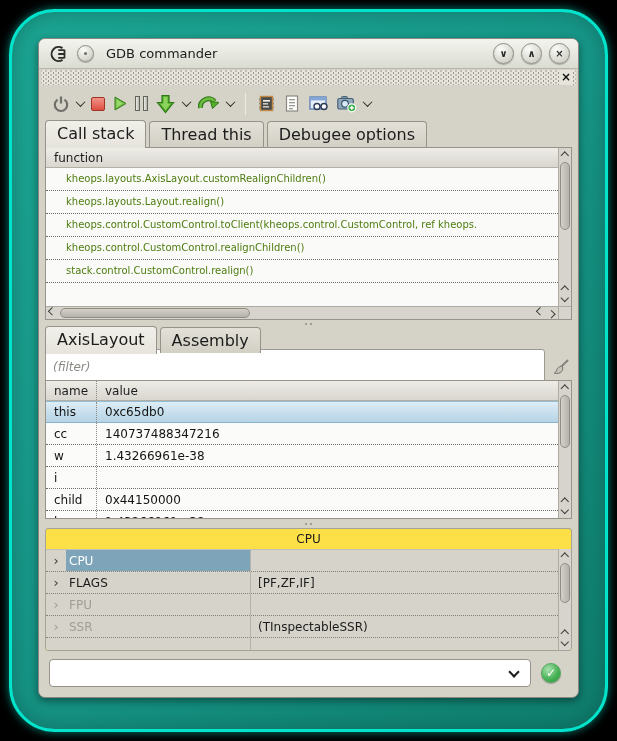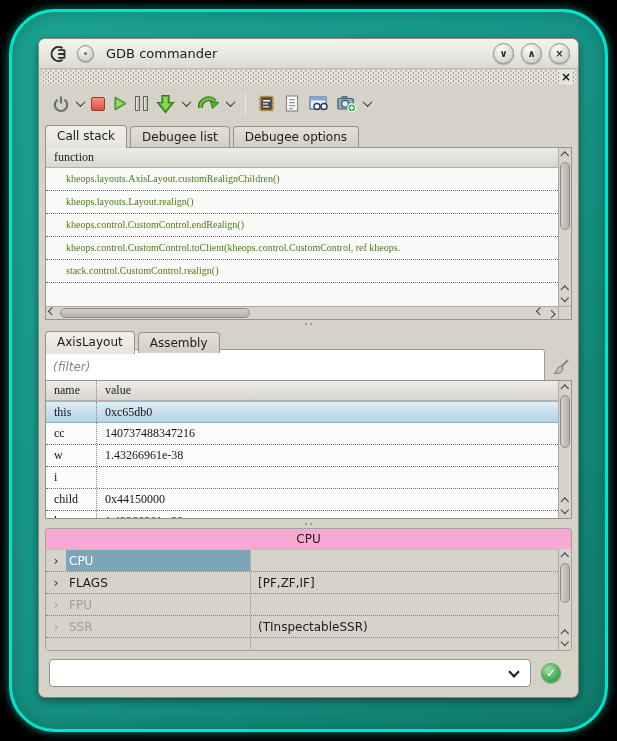--- a/index.html
+++ b/index.html
@@ -46,26 +46,26 @@
   .chev { width: 7px; height: 7px; border-left: 1.8px solid #2c2c28; border-top: 1.8px solid #2c2c28; }
   .chev-down { transform: rotate(225deg) translate(1px,1px); }
   .stop-sq { width: 14px; height: 14px; border-radius: 2px; border: 1px solid #a23226;
     background: linear-gradient(#f29387, #dd4f41); }
   .pause-wrap { display: flex; gap: 3px; }
   .pause-bar { width: 5px; height: 15px; border: 1px solid #63635c; background: linear-gradient(90deg,#ececе6,#b5b5ad); background: linear-gradient(90deg,#ececE6,#b5b5ad); }
   .tsep { width: 1px; height: 22px; background: #a8a59c; border-right: 1px solid #ecebe4; margin: 0 4px; }
 
   
   .tabbar { height: 25px; flex: 0 0 25px; display: flex; align-items: flex-end; gap: 3px; padding: 0 0 0 6px; position: relative; z-index: 3; }
-  .tab { font-size: 12px; color: #1c1c1c; padding: 3px 11px 3px 11px; background: linear-gradient(#e3e1d7,#d2cfc5);
+  .tab { font-size: 16px; color: #1c1c1c; padding: 3px 11px 3px 11px; background: linear-gradient(#e3e1d7,#d2cfc5);
     border: 1px solid #96938a; border-bottom: none; border-radius: 4px 4px 0 0; }
   .tab.active { background: linear-gradient(#f0efe9,#e6e4dc); padding-bottom: 5px; margin-bottom: -1px; }
 
   
-  .panel { margin: 0 6px; border: 1px solid #96938a; background: #fafaf8; position: relative; overflow: hidden; z-index: 2; font-family: Liberation Serif, serif; }
+  .panel { margin: 0 6px; border: 1px solid #96938a; background: #fafaf8; position: relative; overflow: hidden; z-index: 2; }
   .grid-header { height: 20px; display: flex; align-items: center; font-size: 12px; color: #1c1c1c;
     background: linear-gradient(#eeece6, #d8d6cf); border-bottom: 1px solid #b2afa6; }
   .cs-panel { flex: 0 0 173px; height: 173px; }
   .cs-rows { position: absolute; left: 0; right: 13px; top: 20px; bottom: 13px; overflow: hidden; }
   .cs-row { height: 23px; line-height: 22px; padding-left: 20px; font-size: 10px; color: #4d7c0f;
     border-bottom: 1px dotted #6e6e68; white-space: nowrap; overflow: hidden; background: #fafaf8; }
 
   
   .vscroll { position: absolute; top: 0; right: 0; bottom: 0; width: 13px; background: #d6d4cc;
     border-left: 1px solid #aeaba2; display: flex; flex-direction: column; align-items: center; }
@@ -105,21 +105,21 @@
   .var-name { width: 51px; padding-left: 8px; border-right: 1px dotted #8a8a82; align-self: stretch; display: flex; align-items: center; }
   .var-value { padding-left: 8px; flex: 1; white-space: nowrap; overflow: hidden; }
   .var-row.selected { background: linear-gradient(#dcedf6, #b6d3e4); border-top: 1px solid #94bcd4;
     border-bottom: 1px solid #88b2cc; }
   .hdr-name { width: 51px; padding-left: 8px; border-right: 1px dotted #8a8a82; align-self: stretch; display: flex; align-items: center; }
   .hdr-value { padding-left: 8px; }
   .hdr-function { padding-left: 8px; }
 
   
   .cpu-group { flex: 0 0 123px; height: 123px; margin: 0 6px; border: 1px solid #a5a299; border-radius: 3px;
-    background: #f9a8d4; position: relative; overflow: hidden; }
+    background: #fde047; position: relative; overflow: hidden; }
   .cpu-title { height: 20px; display: flex; align-items: center; justify-content: center; font-size: 12px; color: #1c1c1c; }
   .cpu-rows { position: absolute; left: 0; right: 13px; top: 20px; bottom: 0; overflow: hidden; border-top: 1px solid #c2bfb6; }
   .cpu-row { height: 22px; display: flex; align-items: stretch; font-size: 12px; color: #1c1c1c;
     border-bottom: 1px dotted #84817a; background: #d6d3ca; }
   .cpu-exp { width: 20px; display: flex; align-items: center; justify-content: center; color: #3a3a36; font-size: 13px; }
   .cpu-name { width: 185px; display: flex; align-items: center; padding-left: 3px; border-right: 1px solid #b5b2a9; }
   .cpu-val { flex: 1; display: flex; align-items: center; padding-left: 7px; white-space: nowrap; overflow: hidden; }
   .cpu-row.selected .cpu-name { background: #7ea4b9; color: #fff; }
   .cpu-row.disabled .cpu-name, .cpu-row.disabled .cpu-exp { color: #a09d94; }
   .cpu-field { flex: 1; margin: 1px 2px 1px 0; background: #fff; border: 1px solid #8f8d84; border-radius: 2px;
@@ -279,33 +279,33 @@
           </svg>
         </span>
       </span>
       <span class="tbtn">
           <span class="chev chev-down"></span>
         </span>
     </div>
 
     <div class="tabbar">
       <div class="tab active">Call stack</div>
-      <div class="tab">Debugee list</div>
+      <div class="tab">Thread this</div>
       <div class="tab">Debugee options</div>
     </div>
 
     <div class="panel cs-panel">
       <div class="grid-header">
         <span class="hdr-function">function</span>
       </div>
       <div class="cs-rows">
         <div class="cs-row">kheops.layouts.AxisLayout.customRealignChildren()</div>
         <div class="cs-row">kheops.layouts.Layout.realign()</div>
-        <div class="cs-row">kheops.control.CustomControl.endRealign()</div>
         <div class="cs-row">kheops.control.CustomControl.toClient(kheops.control.CustomControl, ref kheops.</div>
+        <div class="cs-row">kheops.control.CustomControl.realignChildren()</div>
         <div class="cs-row">stack.control.CustomControl.realign()</div>
       </div>
       <div class="vscroll above-h">
         <div class="sb-btn">
             <span class="schev up"></span>
           </div>
         <div class="sb-track">
             <div class="sb-vthumb" style="top:2px;height:56%;"></div>
           </div>
         <div class="sb-btn">

